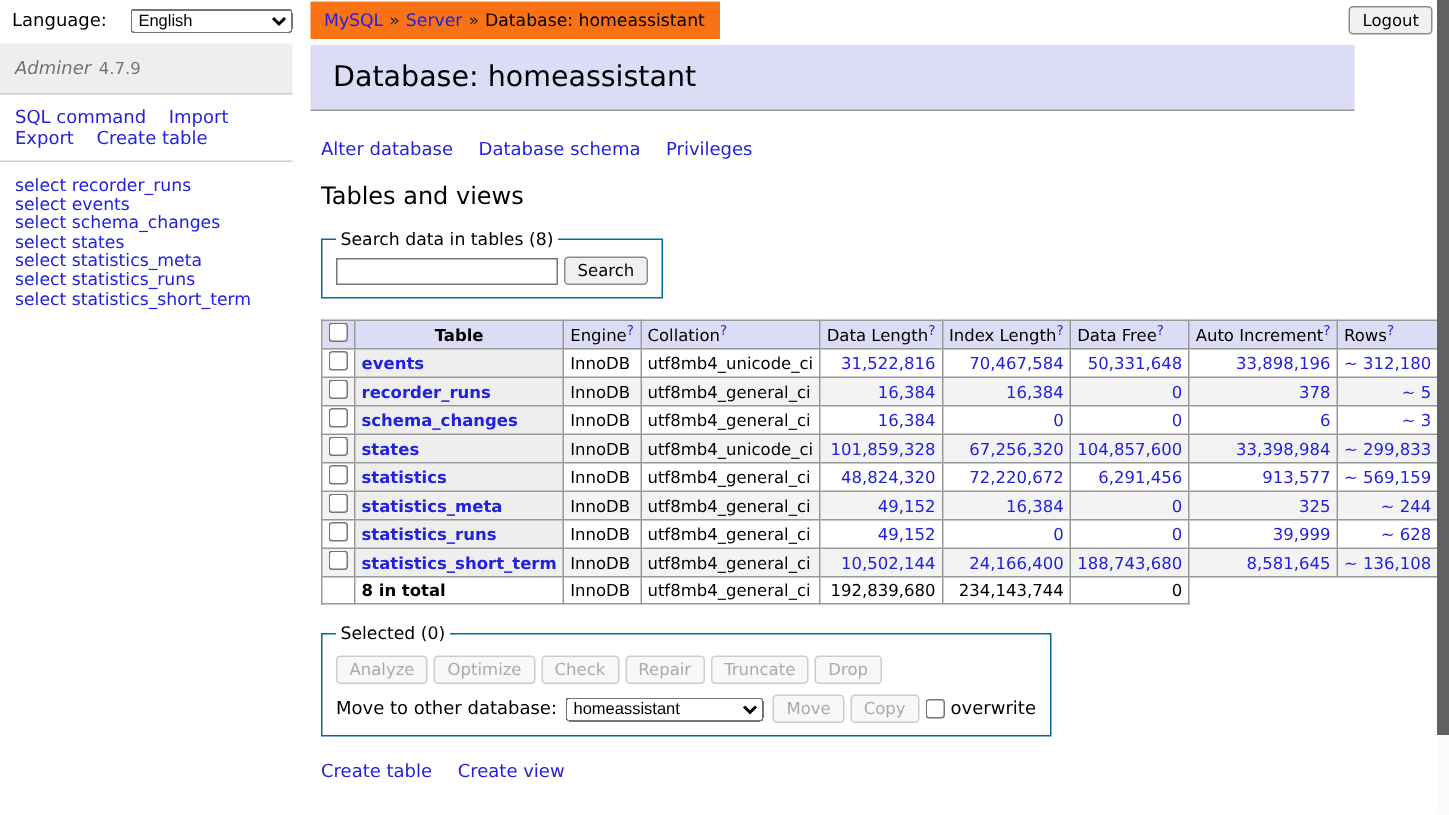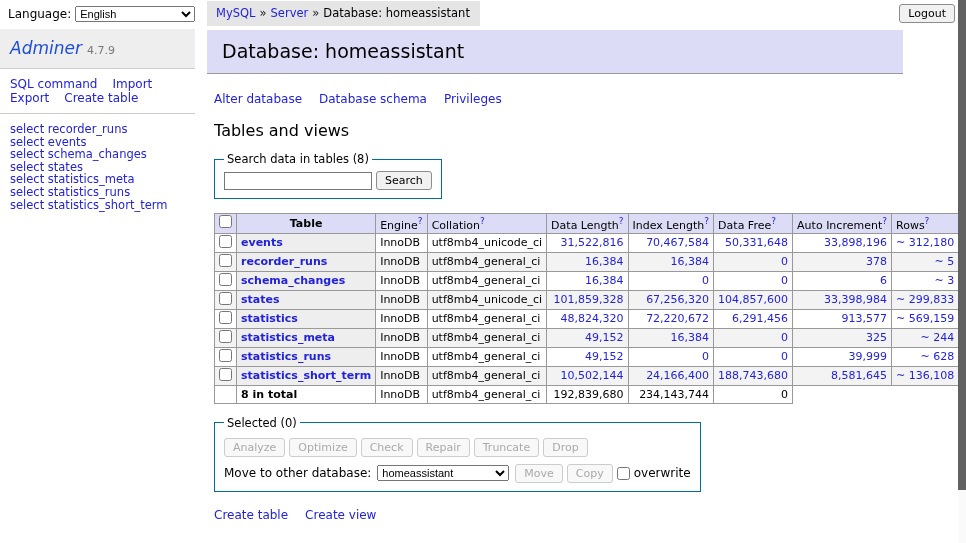--- a/index.html
+++ b/index.html
@@ -7,43 +7,43 @@
     width: 966px; height: 543px; overflow: hidden;
     background: #fff; color: #000;
     font-family: "DejaVu Sans", "Liberation Sans", sans-serif;
     font-size: 12px;
   }
   a { color: #2222dd; text-decoration: none; cursor: pointer; }
 
   
   .sidebar { position: absolute; left: 0; top: 0; width: 195px; }
   .lang-row { padding: 6px 0 7px 8px; white-space: nowrap; font-size: 12px; }
-  .lang-row select { width: 120px; font-size: 11px; margin-left: 4px; }
+  .lang-row select { width: 108px; font-size: 11px; margin-left: 16px; }
   .brand { background: #eee; padding: 9px 10px 10px; }
-  .brand .name { font-style: italic; font-size: 17px; color: #1d4ed8; }
+  .brand .name { font-style: italic; font-size: 12px; color: #737373; }
   .brand .ver { font-size: 11px; color: #777; margin-left: 5px; }
   .db-row { padding: 10px 0 9px 8px; }
   .db-row select { width: 118px; font-size: 11px; margin-left: 4px; }
   hr.side { border: none; border-top: 1px solid #ccc; }
   .side-actions { padding: 8px 0 8px 10px; }
   .side-actions a { margin-right: 15px; display: inline-block; line-height: 14px; }
   .side-tables { padding: 9px 0 0 10px; }
   .side-tables a { display: block; font-size: 11.5px; line-height: 12.6px; }
 
   
   .logout-btn { position: absolute; top: 4px; right: 11px; }
   button {
     font-family: inherit; font-size: 11px; padding: 2px 8px;
     background: #f1f1f1; border: 1px solid #8c8c8c; border-radius: 3px; color: #000;
   }
   button.btn-disabled { color: #aaa; border-color: #ccc; background: #f8f8f8; }
 
   
   .main { position: absolute; left: 207px; top: 0; width: 751px; }
-  .breadcrumb { display: inline-block; background: #e5e5e5; padding: 5px 10px 6px 9px; font-size: 11.5px; margin-top: 1px; }
+  .breadcrumb { display: inline-block; background: #f97316; padding: 5px 10px 6px 9px; font-size: 11.5px; margin-top: 1px; }
   .breadcrumb .sep { color: #222; margin: 0 4px; }
   h2.page-title {
     background: #dcdcf7; border-bottom: 1px solid #999;
     font-weight: normal; font-size: 19px;
     width: 696px; margin-top: 4px; padding: 10px 0 11px 15px;
   }
   .content { padding-left: 7px; }
   .link-row { margin-top: 18px; }
   .link-row a { margin-right: 17px; }
   h3 { font-weight: normal; font-size: 16px; margin-top: 15px; }

